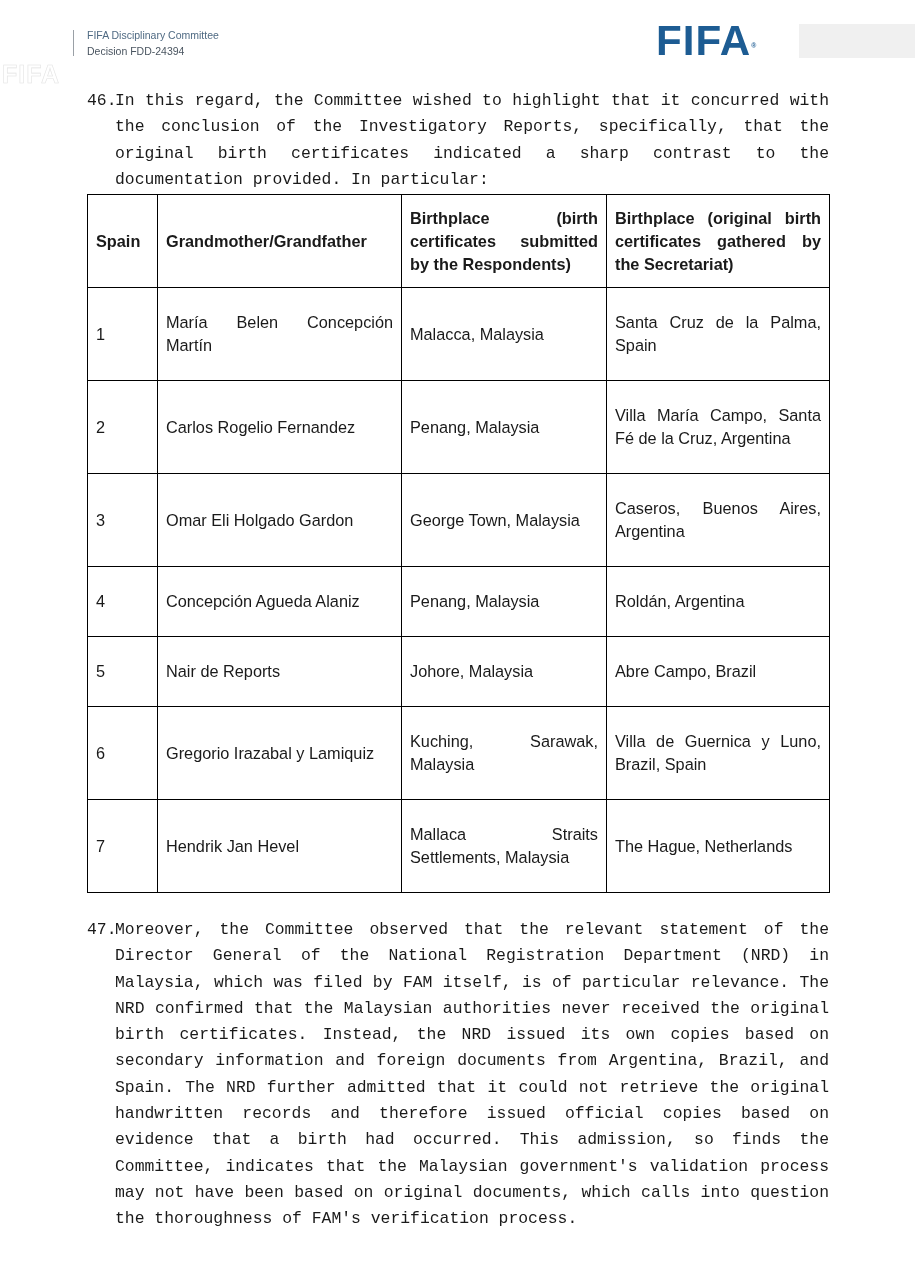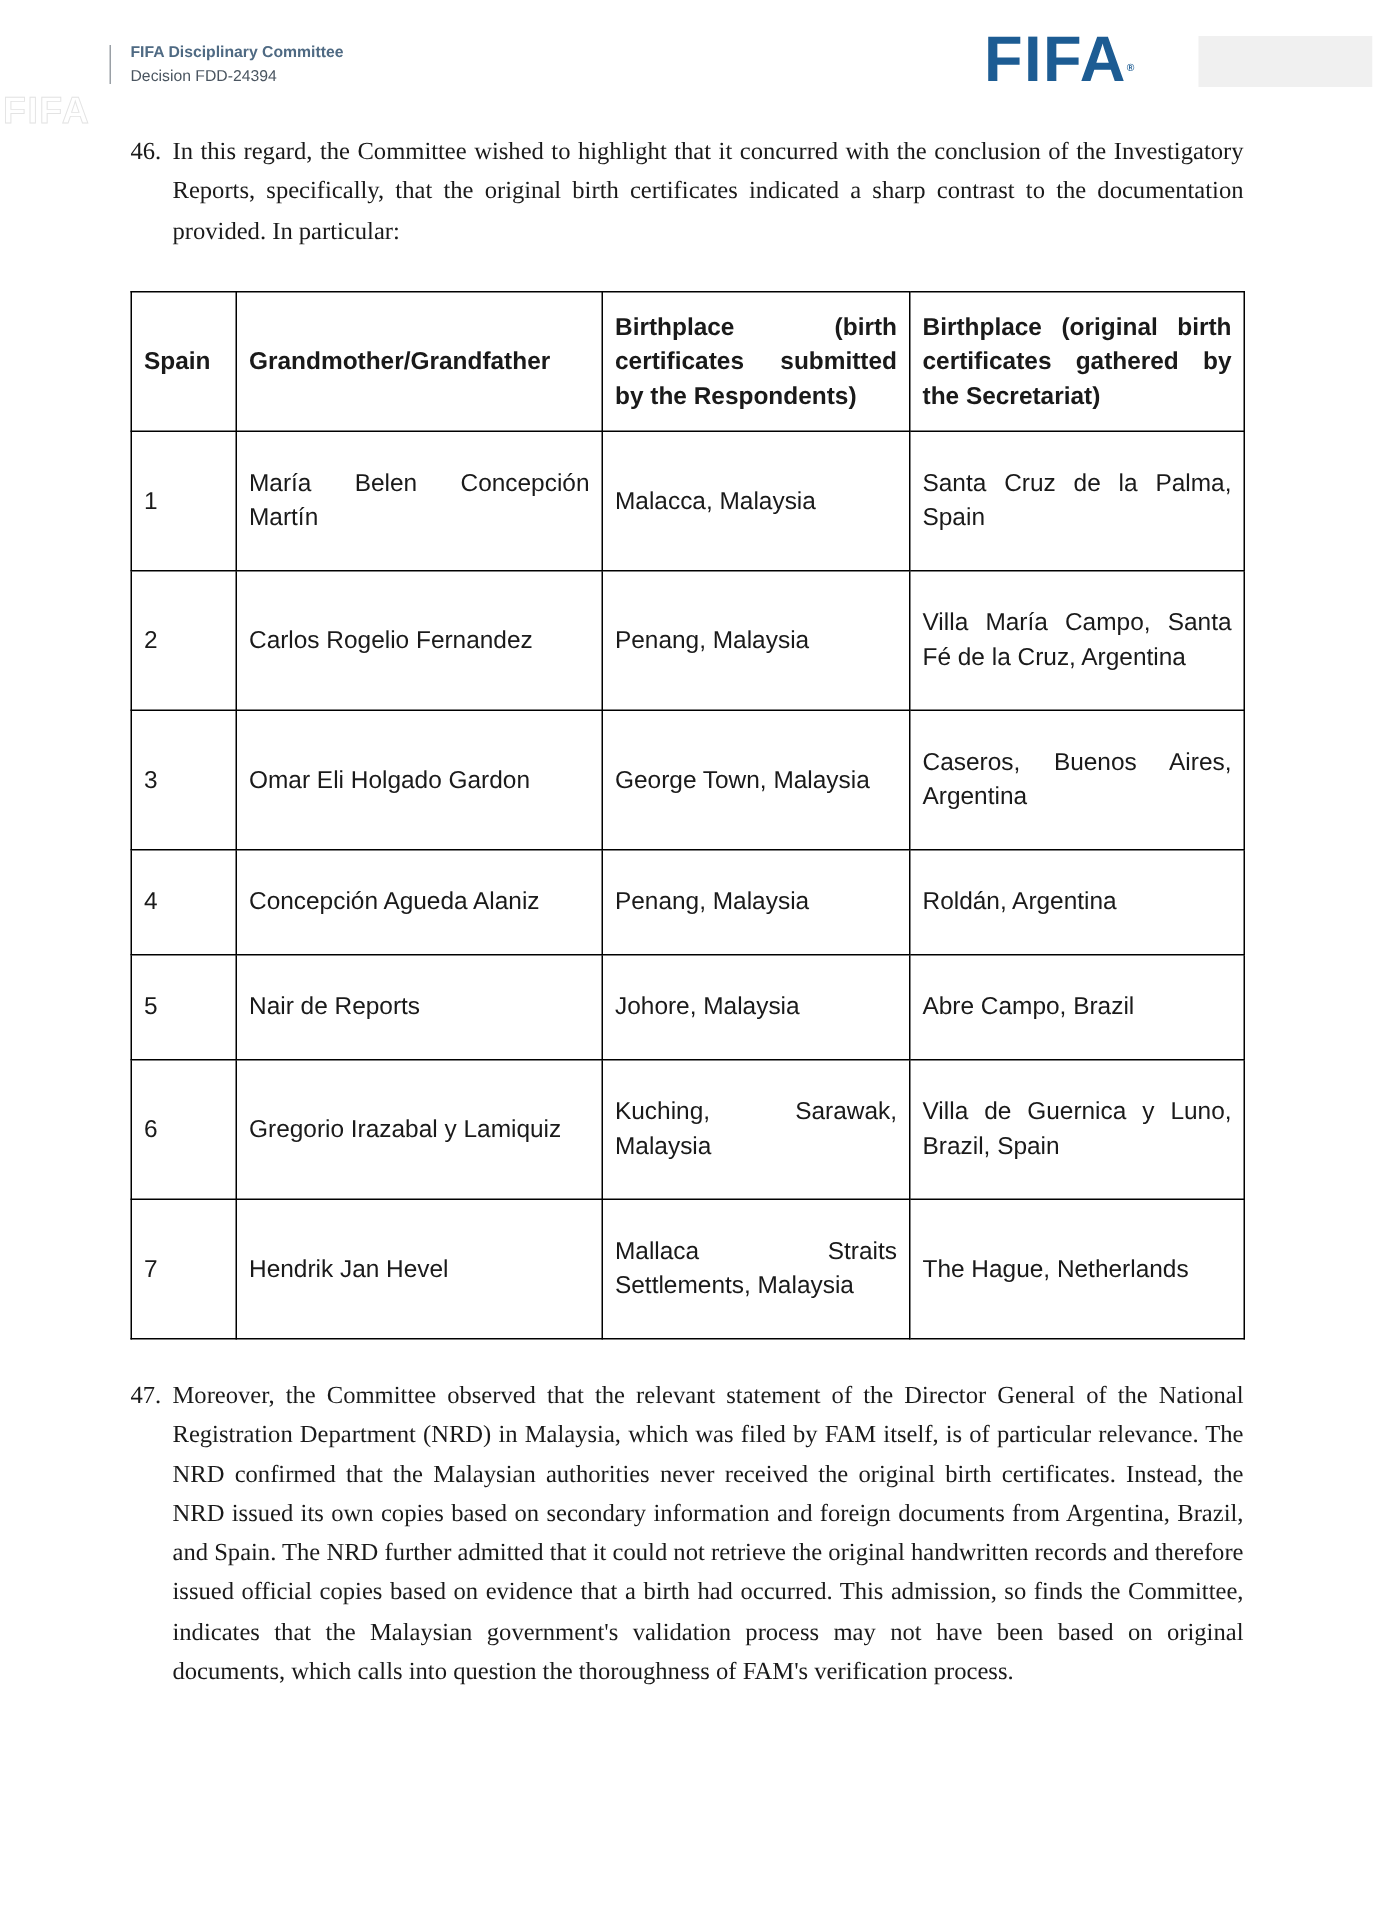--- a/index.html
+++ b/index.html
@@ -7,39 +7,39 @@
       width: 915px; height: 1280px; position: relative; overflow: hidden;
       font-family: "Liberation Sans", "DejaVu Sans", sans-serif;
       color: #1a1a1a;
     }
     .header-rule {
       position: absolute; left: 73px; top: 30px; width: 1px; height: 26px; background: #9aa0a6;
     }
     .header-text {
       position: absolute; left: 87px; top: 27px; font-size: 10.5px; line-height: 16px; color: #4a5560;
     }
-    .header-text .line1 { color: #4f6a83; font-weight: bold; }
+    .header-text .line1 { color: #4f6a83; }
     .watermark {
       position: absolute; left: 2px; top: 60px; font-size: 25px; font-weight: bold; letter-spacing: 1px;
       color: #ffffff; -webkit-text-stroke: 0.6px #e3e3e3;
       font-family: "Liberation Sans", sans-serif;
     }
     .fifa-logo {
       position: absolute; left: 656px; top: 16px; font-family: "Liberation Sans", sans-serif;
       font-weight: bold; font-size: 43px; letter-spacing: 1px; color: #1d5c93; line-height: 48px;
       transform: scaleX(0.98); transform-origin: left;
     }
     .fifa-logo .reg { font-size: 7px; vertical-align: top; position: relative; top: 6px; }
     .grey-box {
       position: absolute; left: 799px; top: 24px; width: 116px; height: 34px; background: #f0f0f0;
     }
     .para {
       position: absolute; left: 87px; width: 742px; font-size: 16.4px; line-height: 26.3px;
       text-align: justify; color: #1a1a1a;
-      font-family: Liberation Serif, serif;
+      font-family: Liberation Mono, monospace;
     }
     .para .num { position: absolute; left: 0; top: 0; }
     .para .body { display: block; padding-left: 28px; }
     #para46 { top: 88px; }
     #para47 { top: 917px; }
     table.doc-table {
       position: absolute; left: 87px; top: 194px; width: 742px;
       border-collapse: collapse; font-size: 16.3px; line-height: 23px; table-layout: fixed;
       font-family: "Liberation Sans", sans-serif; color: #1a1a1a;
     }

